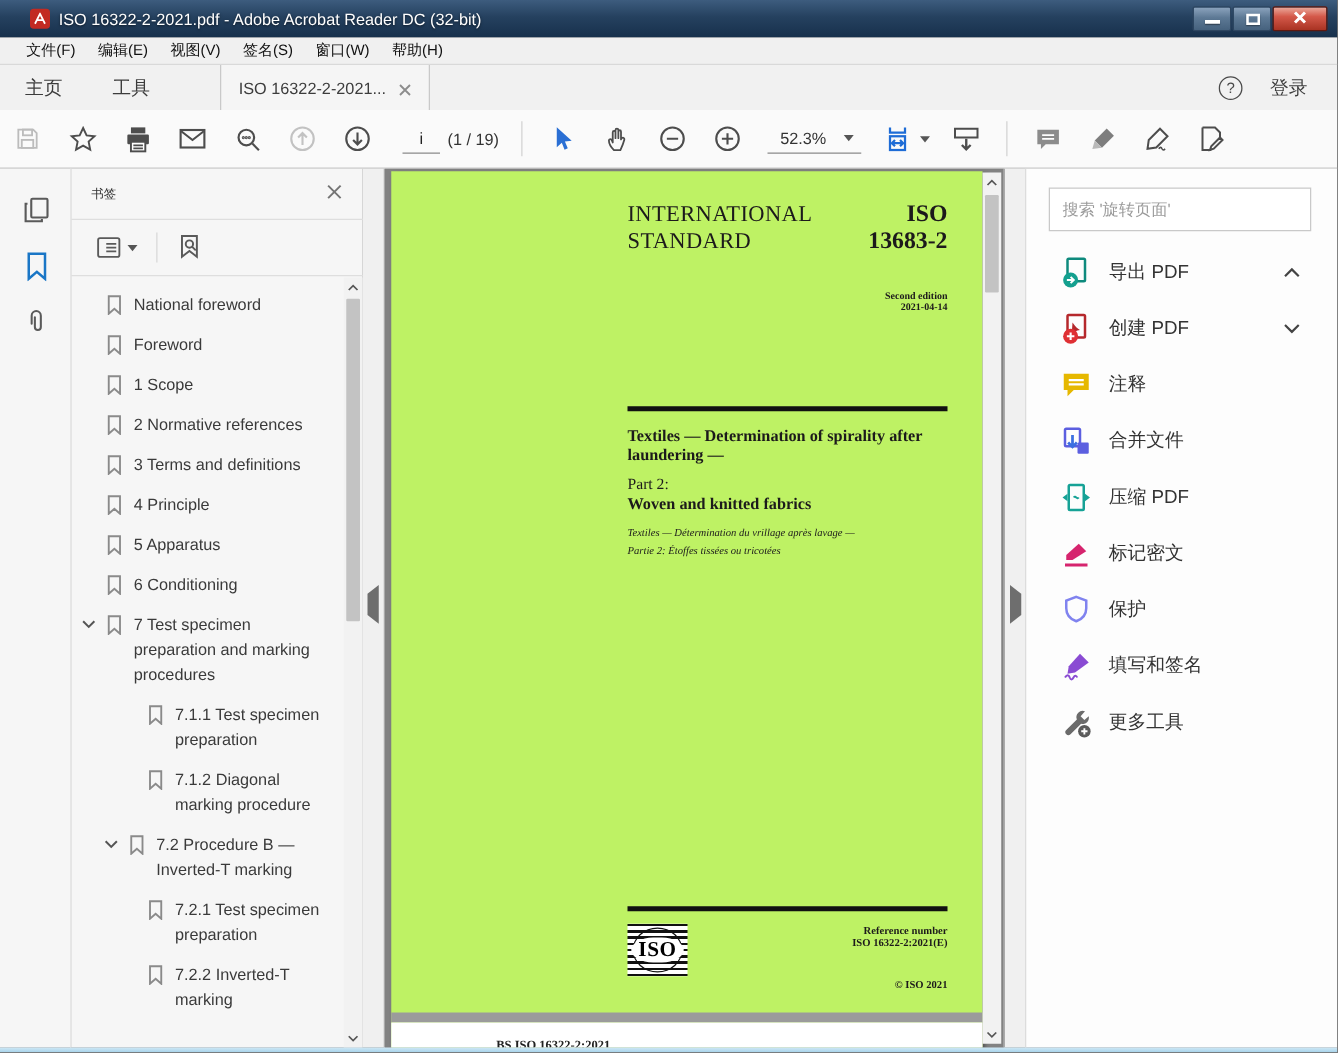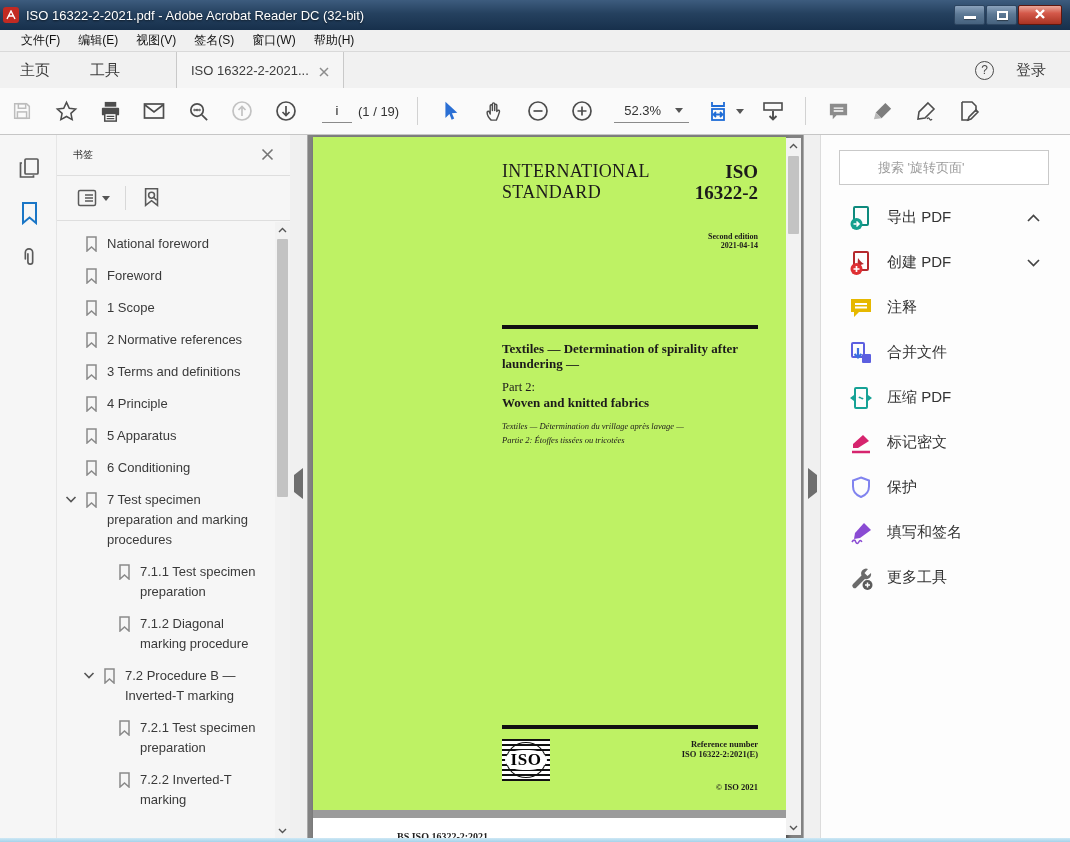--- a/index.html
+++ b/index.html
@@ -2,21 +2,21 @@
 <html><head>
 <meta charset="utf-8">
 <style>
   * { margin:0; padding:0; box-sizing:border-box; }
   body { background:#555; font-family:"Liberation Sans","DejaVu Sans",sans-serif; }
   .window { position:relative; width:1070px; height:842px; overflow:hidden; background:#828282; }
 
   
   .titlebar { position:absolute; left:0; top:0; right:0; height:30px;
     background:linear-gradient(180deg,#3d5c7e 0%,#25415f 45%,#17304c 100%);
-    display:flex; align-items:center; padding-left:3px; color:#fff; font-size:13px; }
+    display:flex; align-items:center; padding-left:24px; color:#fff; font-size:13px; }
   .app-icon { width:16px; height:16px; background:#c22a22; border-radius:3px; margin-right:7px;
     display:flex; align-items:center; justify-content:center; }
   .app-icon svg { display:block; }
   .title-text { text-shadow:0 1px 2px rgba(0,0,0,.6); }
   .win-btns { position:absolute; right:8px; top:5px; display:flex; }
   .win-btn { width:31px; height:20px; border:1px solid #2d4560; border-radius:2px; margin-left:1px;
     background:linear-gradient(#8ba3bd,#5d7995 45%,#46627e); position:relative; cursor:pointer; }
   .win-btn.close { width:44px; background:linear-gradient(#eba89a,#d4594a 40%,#a93323);
     border-color:#5e180f; }
   .glyph-min { position:absolute; left:9px; bottom:5px; width:12px; height:3px; background:#fff; box-shadow:0 1px 1px rgba(0,0,0,.4); }
@@ -110,21 +110,21 @@
   .iso-oval { position:absolute; left:3px; top:11px; width:42px; height:20px; background:#fff; border-radius:50% / 60%;
     display:flex; align-items:center; justify-content:center; font-weight:bold; font-size:17px; letter-spacing:.5px; color:#000;
     font-family:"Liberation Serif",serif; }
   .refnum { position:absolute; right:28px; top:602px; text-align:right; font-size:8.5px; line-height:10px; font-weight:bold; }
   .copyright { position:absolute; right:28px; top:645px; text-align:center; font-size:8.5px; font-weight:bold; }
   .page-gap { position:absolute; left:5px; top:675px; width:473px; height:8px; background:#9b9b9b; }
   .next-page { position:absolute; left:5px; top:683px; width:473px; height:24px; background:#fff; overflow:hidden; }
   .np-hdr { position:absolute; left:84px; top:13px; font-family:"Liberation Serif",serif; font-weight:bold; font-size:10px; color:#222; }
 
   
-  .search-box { margin:15px 21px 10px 18px; height:35px; border:1px solid #c9c9c9; background:#fff; display:flex;padding-left:28px; }
+  .search-box { margin:15px 21px 10px 18px; height:35px; border:1px solid #c9c9c9; background:#fff; display:flex; }
   .search-box input { flex:1; border:none; outline:none; background:transparent; padding:0 10px; font-size:13px; color:#333; font-family:inherit; }
   .search-box input::placeholder { color:#9b9b9b; }
   .tool-row { height:45px; display:flex; align-items:center; padding:0 30px 0 27px; gap:13px; cursor:pointer; }
   .tool-label { font-size:15px; color:#333; }
   .tool-chev { margin-left:auto; }
 
   .bottom-edge { position:absolute; left:0; right:0; bottom:0; height:4px; background:linear-gradient(#cfe8f5,#a5d2ea); }
 </style>
 </head>
 <body>
@@ -461,21 +461,21 @@
     </div>
 
     <div class="doc-area">
       <div class="page">
         <div class="hdr-left">
           <div>INTERNATIONAL</div>
           <div>STANDARD</div>
         </div>
         <div class="hdr-right">
           <div>ISO</div>
-          <div>16322-2</div>
+          <div>13683-2</div>
         </div>
         <div class="edition">
           <div>Second edition</div>
           <div>2021-04-14</div>
         </div>
         <div class="rule rule1"></div>
         <div class="title-en">Textiles — Determination of spirality after laundering —</div>
         <div class="part-label">Part 2:</div>
         <div class="part-name">Woven and knitted fabrics</div>
         <div class="title-fr">

